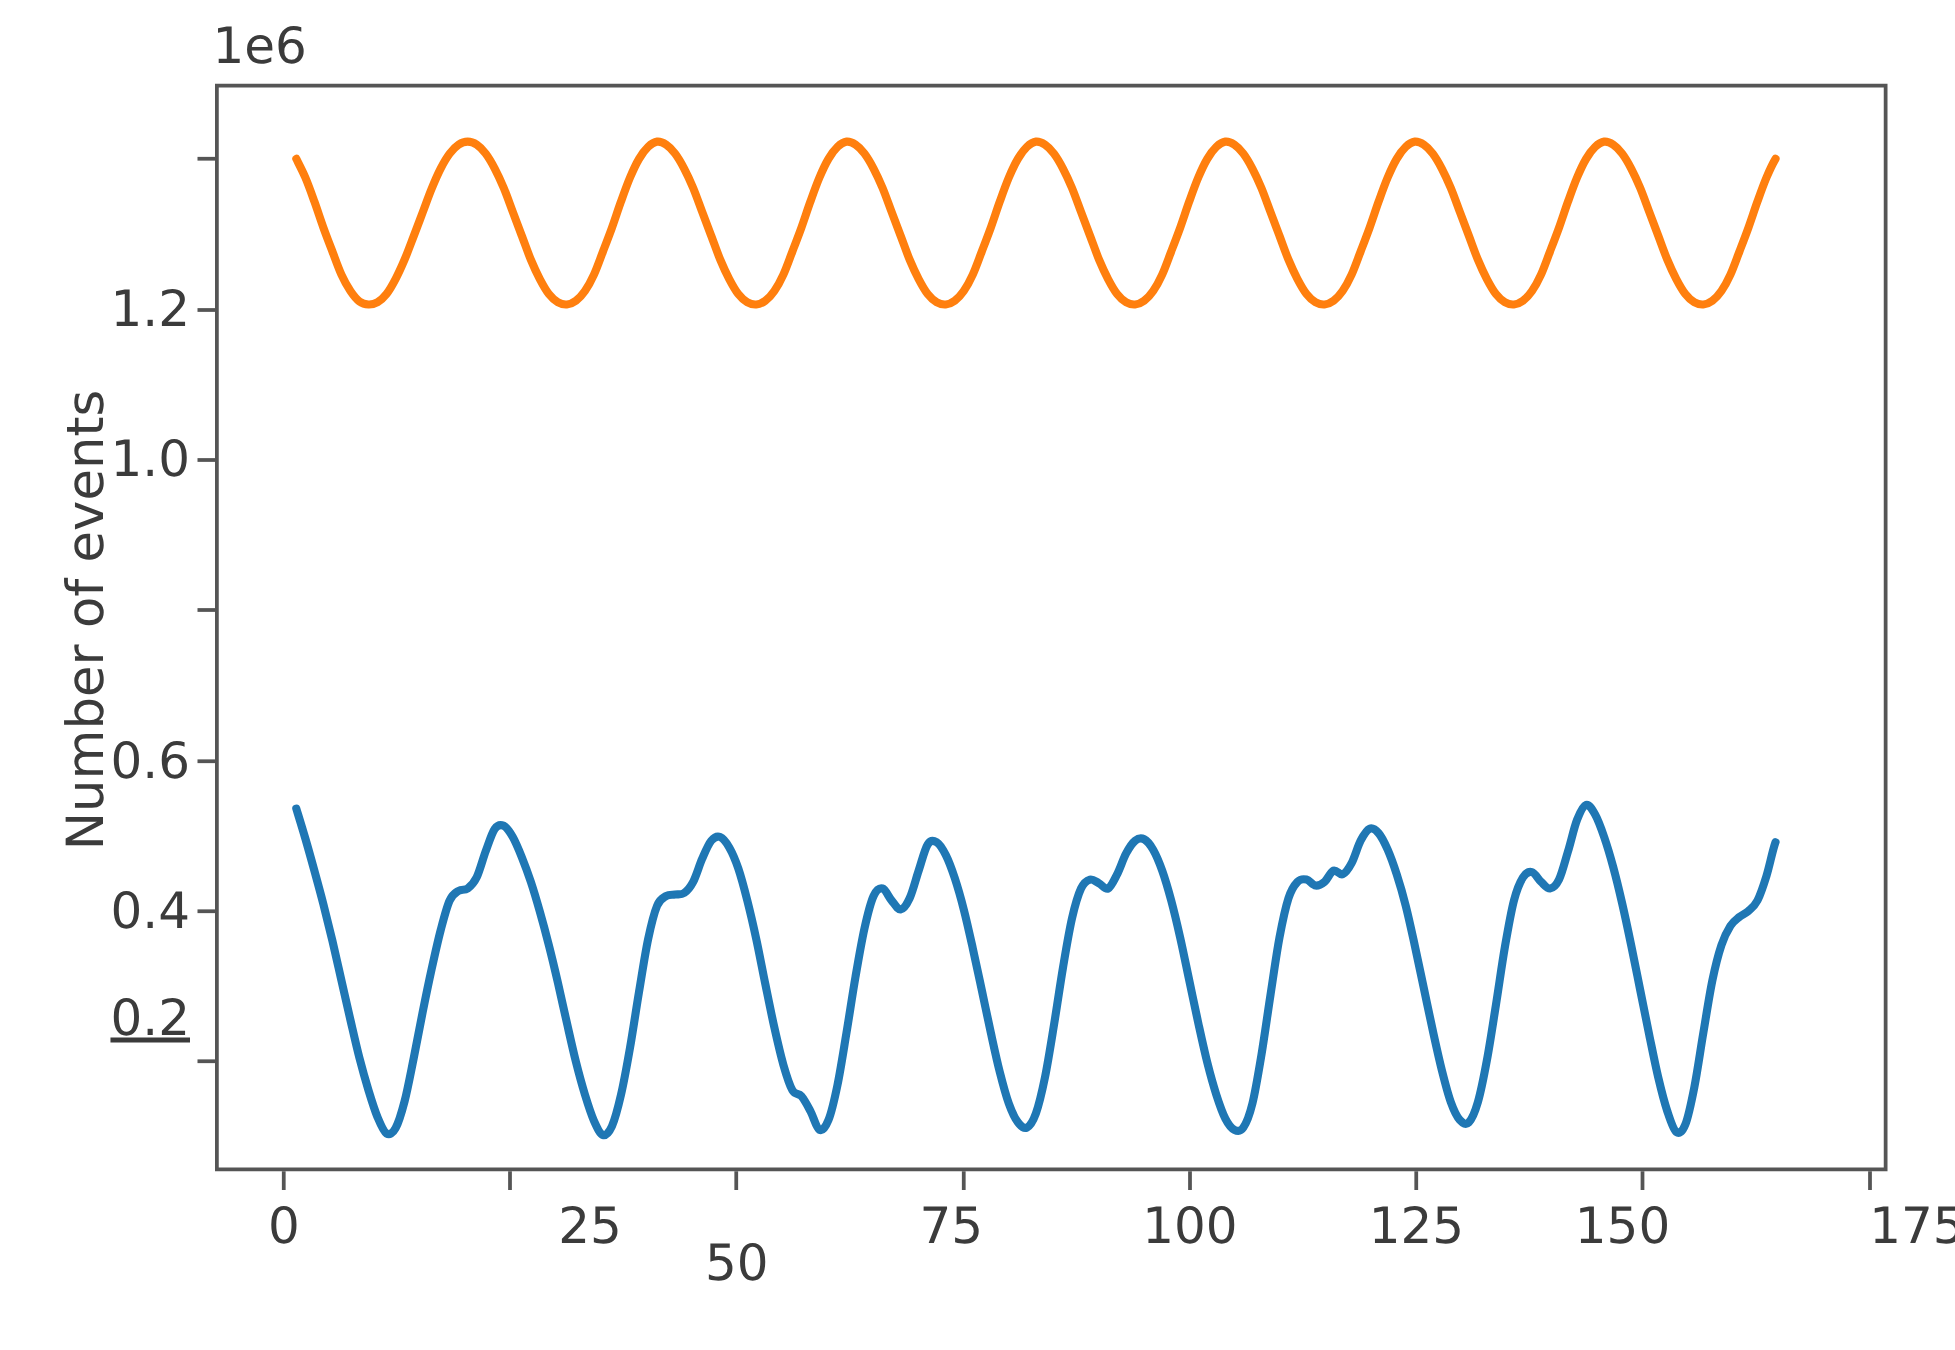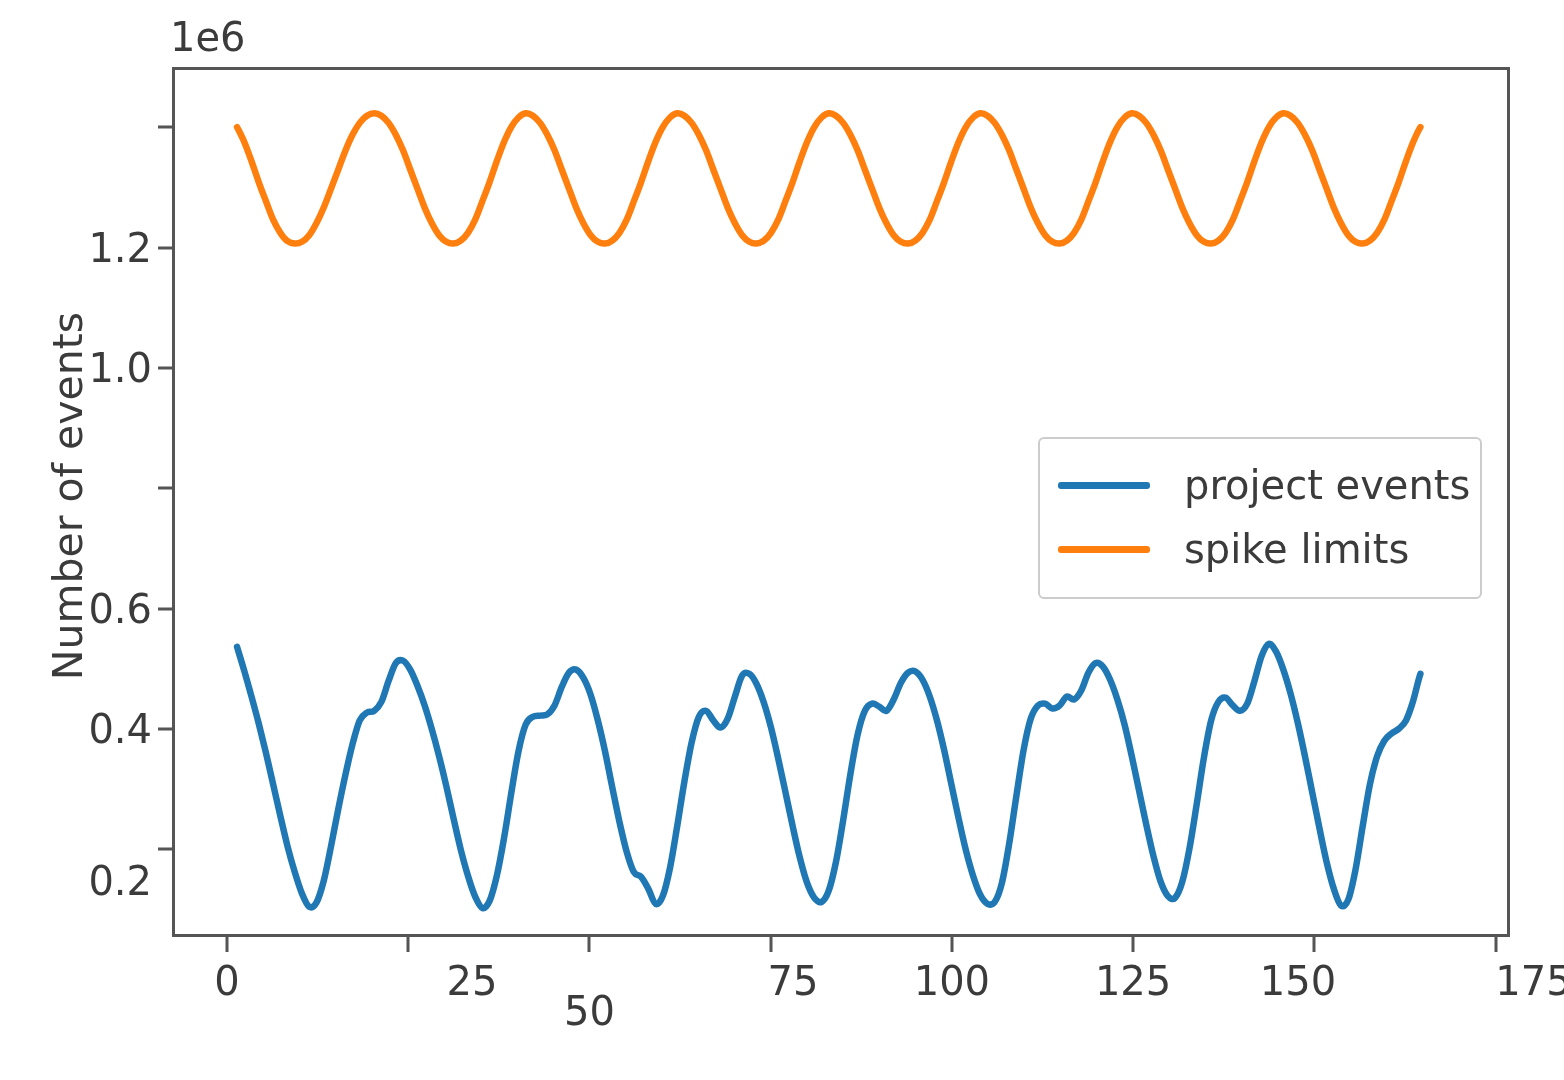--- a/index.html
+++ b/index.html
@@ -141,21 +141,21 @@
   }
 </style>
 </head>
 <body>
 
 <div id="page">
 
   <div id="y-offset-text">1e6</div>
 
   <div id="y-tick-labels">
-      <div class="ytick-label" style="top: 881px;">0.2</div>
+      <div class="ytick-label" style="top: 815px; text-decoration: underline;">0.2</div>
       <div class="ytick-mark" style="top: 849.459px;"></div>
       <div class="ytick-label" style="top: 729.127px;">0.4</div>
       <div class="ytick-mark" style="top: 729.127px;"></div>
       <div class="ytick-label" style="top: 608.795px;">0.6</div>
       <div class="ytick-mark" style="top: 608.795px;"></div>
       <div class="ytick-mark" style="top: 488.463px;"></div>
       <div class="ytick-label" style="top: 368.131px;">1.0</div>
       <div class="ytick-mark" style="top: 368.131px;"></div>
       <div class="ytick-label" style="top: 247.799px;">1.2</div>
       <div class="ytick-mark" style="top: 247.799px;"></div>
@@ -169,38 +169,28 @@
     </svg>
   </div>
 
   <div id="x-tick-labels">
       <div class="xtick-label" style="left: 227.086px;">0</div>
       <div class="xtick-mark" style="left: 227.086px;"></div>
       <div class="xtick-label" style="left: 431px; margin-left: 41px;">25</div>
       <div class="xtick-mark" style="left: 408.288px;"></div>
       <div class="xtick-label" style="left: 589.491px; margin-top: 30px;">50</div>
       <div class="xtick-mark" style="left: 589.491px;"></div>
-      <div class="xtick-label" style="left: 793px;">75</div>
+      <div class="xtick-label" style="left: 761px;">75</div>
       <div class="xtick-mark" style="left: 770.693px;"></div>
       <div class="xtick-label" style="left: 951.896px;">100</div>
       <div class="xtick-mark" style="left: 951.896px;"></div>
       <div class="xtick-label" style="left: 1133.1px;">125</div>
       <div class="xtick-mark" style="left: 1133.1px;"></div>
       <div class="xtick-label" style="left: 1298px;">150</div>
       <div class="xtick-mark" style="left: 1314.3px;"></div>
       <div class="xtick-label" style="left: 1495.5px; margin-left: 38px;">175</div>
       <div class="xtick-mark" style="left: 1495.5px;"></div>
     </div>
 
   <div id="y-axis-title">Number of events</div>
 
-  <div id="legend-box">
-    <div class="legend-row">
-      <span class="legend-swatch" style="background:#1f77b4"></span>
-      <span class="legend-text">project events</span>
-    </div>
-    <div class="legend-row">
-      <span class="legend-swatch" style="background:#ff7f0e"></span>
-      <span class="legend-text">spike limits</span>
-    </div>
-  </div>
 
 </div>
 
 </body></html>

